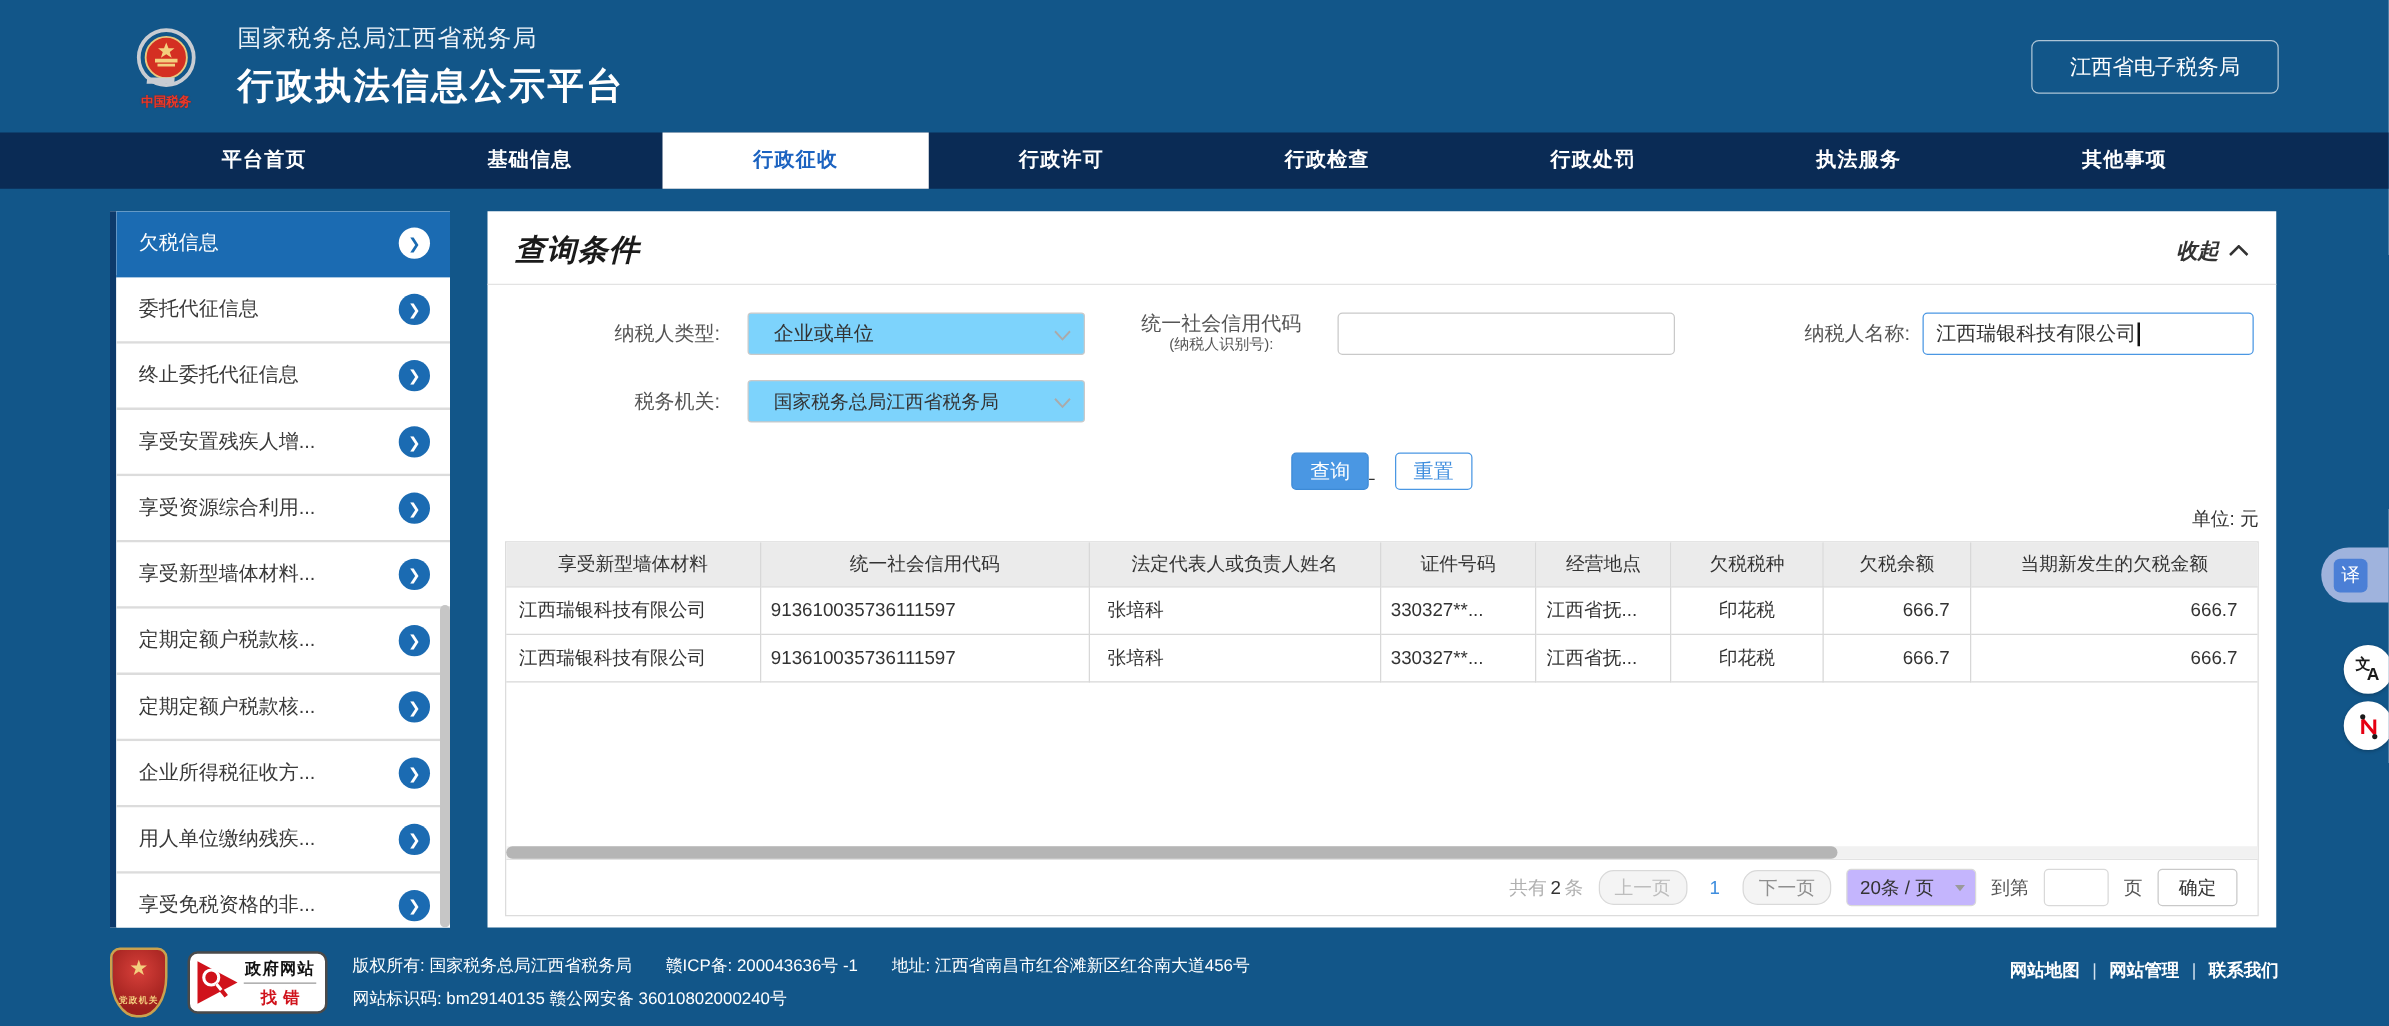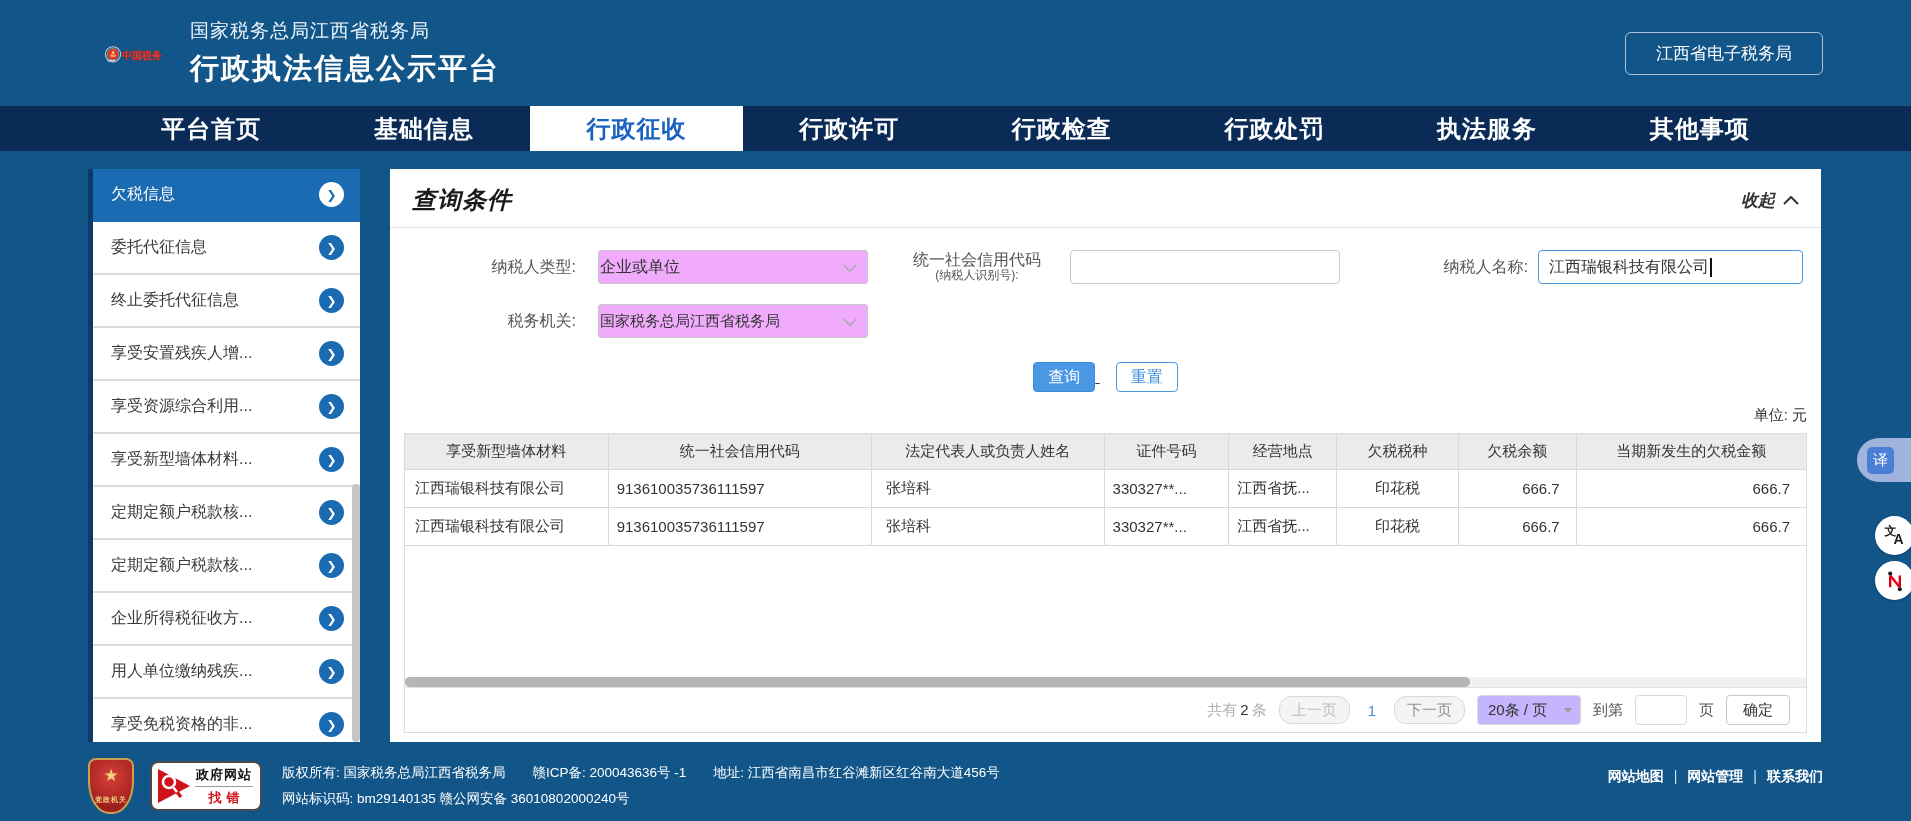--- a/index.html
+++ b/index.html
@@ -3,33 +3,33 @@
 <meta charset="utf-8">
 <style>
   * { margin:0; padding:0; box-sizing:border-box; }
   html,body { width:1911px; height:821px; }
   body {
     font-family:"Liberation Sans","DejaVu Sans",sans-serif;
     background:#125689; overflow:hidden; position:relative; color:#333;
   }
   
   .header { height:106px; display:flex; align-items:center; padding:0 88px 0 104px; }
-  .logo { width:58px; display:flex; flex-direction:row; align-items:center; margin-top:4px; }
+  .logo { width:58px; display:flex; flex-direction:column; align-items:center; margin-top:4px; }
   .logo-caption { font-size:10px; font-weight:bold; color:#e8392c; margin-top:1px; white-space:nowrap;
      text-shadow:0 0 1px #7a1a12; transform:scaleY(1.05); }
   .titles { margin-left:28px; }
   .titles .agency { font-size:19px; color:#eef4fa; letter-spacing:1px; margin-bottom:5px; }
   .titles .platform { font-size:29px; color:#ffffff; font-weight:bold; letter-spacing:2px; }
   .portal-btn { margin-left:auto; border:1px solid rgba(255,255,255,.65); border-radius:6px;
      color:#fff; background:transparent; font-size:17px; padding:9px 30px; cursor:pointer;
      font-family:inherit; }
   
   .nav { background:#0a2b55; height:45px; }
   .nav-inner { margin:0 105px; display:flex; height:45px; }
-  .nav-item { flex:1; text-align:center; line-height:45px; color:#fff; font-size:24px;
+  .nav-item { flex:1; text-align:center; line-height:45px; color:#fff; font-size:16px;
      font-weight:bold; cursor:pointer; letter-spacing:1px; }
   .nav-item.active { background:#fff; color:#1b62c0; }
   
   .content { display:flex; padding:18px 90px 0 88px; gap:30px; height:686px; align-items:flex-start; }
   .sidebar { width:272px; height:573px; background:#ffffff; border-left:5px solid #0d3a6b;
      overflow:hidden; position:relative; }
   .side-item { height:53px; display:flex; align-items:center; padding:0 16px 0 18px;
      border-bottom:2px solid #dcdcdc; background:#fff; cursor:pointer; }
   .side-item .lbl { font-size:16px; color:#3a3a3a; flex:1; white-space:nowrap; overflow:hidden; }
   .side-item .circ { width:25px; height:25px; border-radius:50%; background:#1b6bb2; color:#fff;
@@ -45,22 +45,22 @@
   .collapse { display:flex; align-items:center; gap:8px; font-size:17px; font-weight:bold; color:#333; cursor:pointer; }
   .divider { border-bottom:1px solid #e3e3e3; }
   .form { padding:22px 16px 0; }
   .form-row { display:flex; align-items:center; margin-bottom:20px; }
   .fg { display:flex; align-items:center; }
   .flabel { width:170px; text-align:right; font-size:16px; color:#555; margin-right:22px; white-space:nowrap; }
   .flabel2 { width:170px; text-align:center; color:#555; margin-left:24px; margin-right:8px; line-height:1.15; }
   .flabel2 .l1 { font-size:16px; }
   .flabel2 .l2 { font-size:12px; }
   .flabel3 { width:90px; text-align:right; font-size:16px; color:#555; margin-left:98px; margin-right:10px; white-space:nowrap; }
-  .select-box { width:270px; height:34px; border:1px solid #c9c9c9; border-radius:3px; background:#f0abfc;
-     display:flex; align-items:center; padding:0 30px 0 1px; position:relative; cursor:pointer; }
+  .select-box { width:270px; height:34px; border:1px solid #c9c9c9; border-radius:3px; background:#7dd3fc;
+     display:flex; align-items:center; padding:0 30px 0 20px; position:relative; cursor:pointer; }
   .select-box .val { font-size:16px; color:#333; white-space:nowrap; }
   .select-box svg { position:absolute; right:10px; top:13px; }
   .input-box { width:270px; height:34px; border:1px solid #c9c9c9; border-radius:4px; background:#fff;
      display:flex; align-items:center; padding:0 10px; font-size:16px; color:#333; }
   .input-box.focused { border:1px solid #4a97e3; width:265px; }
   .caret { display:inline-block; width:2px; height:19px; background:#111; margin-left:1px; }
   .btn-row { text-align:center; margin-top:24px;text-decoration:underline; }
   .btn-search { width:62px; height:30px; background:#4a97e3; border:1px solid #3d8ad6; color:#fff;
      font-size:16px; border-radius:4px; cursor:pointer; font-family:inherit; }
   .btn-reset { width:62px; height:30px; background:#fff; border:1px solid #4a97e3; color:#3f8ede;

